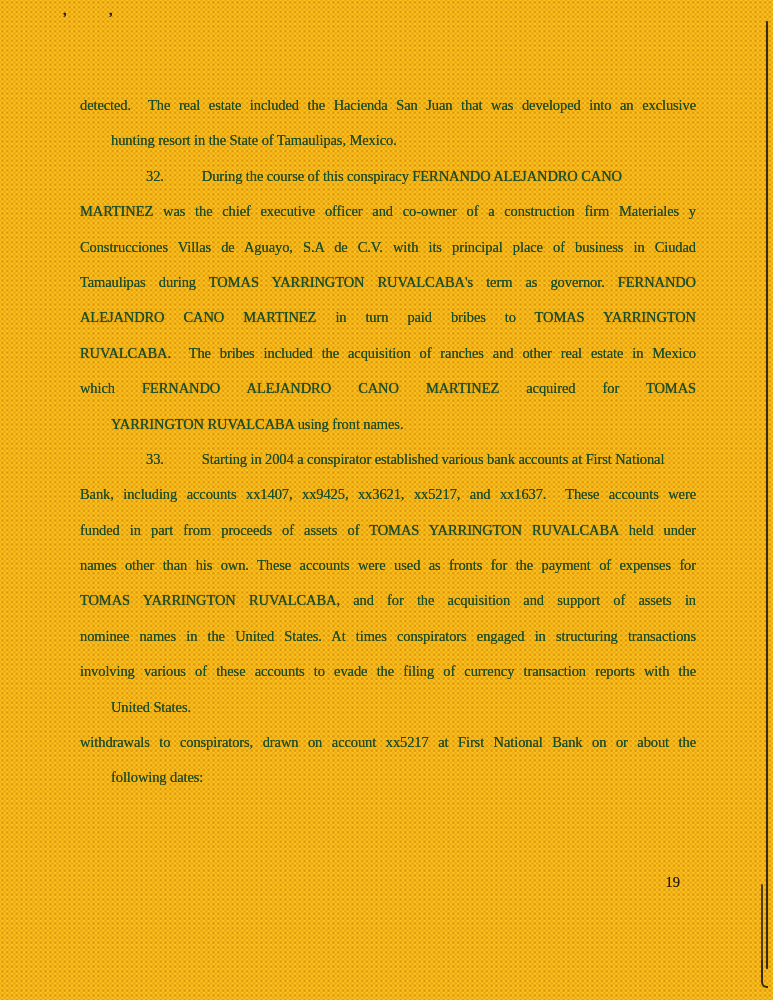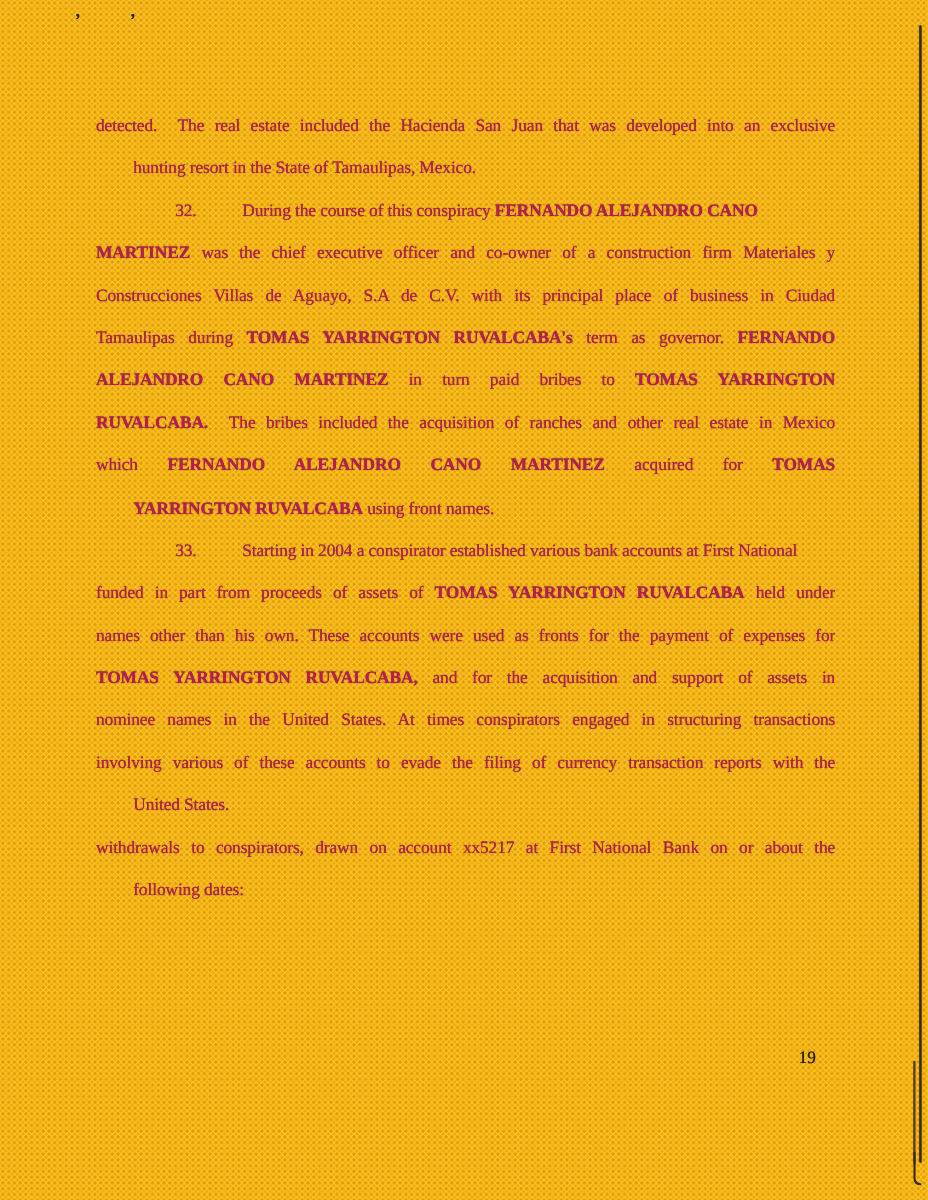--- a/index.html
+++ b/index.html
@@ -9,28 +9,28 @@
     background-image:
       radial-gradient(circle, #e2980f 1.1px, rgba(226,152,15,0) 1.7px),
       radial-gradient(circle, #eaa714 1.0px, rgba(234,167,20,0) 1.6px);
     background-size:4.8px 4.8px, 4.8px 4.8px;
     background-position:0 0, 2.4px 2.4px;
     font-family:"Liberation Serif","DejaVu Serif",serif;
   }
   .scan-page{position:absolute;inset:0;}
   #text-block{
     position:absolute;left:80px;top:88px;width:616px;
-    color:#be185d;font-size:14.5px;letter-spacing:-0.1px;
+    color:#14532d;font-size:14.5px;letter-spacing:-0.1px;
     text-shadow:0 0 0.6px rgba(38,27,8,0.75);
   }
   .line{height:35.4px;line-height:35.4px;overflow:hidden;white-space:normal;}
   .line.justify{text-align:justify;text-align-last:justify;-moz-text-align-last:justify;}
   .line.left{text-align:left;text-align-last:left;margin-left:31px;}
   .line.indent{padding-left:35px;}
-  .bold{font-weight:700;text-shadow:0 0 0.8px rgba(38,27,8,0.85);}
+  .bold{font-weight:400;text-shadow:0 0 0.8px rgba(38,27,8,0.85);}
   .tab{display:inline-block;width:38px;}
   .page-number{
     position:absolute;left:64px;top:874px;width:616px;text-align:right;
     color:#261b08;font-size:14.5px;text-shadow:0 0 0.6px rgba(38,27,8,0.75);
   }
   .stray-mark{
     position:absolute;color:#2a1c08;font-size:14px;font-weight:700;
     transform:rotate(-8deg);text-shadow:0 0 0.5px rgba(42,28,8,0.8);
   }
   .stray-mark.m1{left:63px;top:10px;}
@@ -62,20 +62,21 @@
       <div class="line left"><span>hunting resort in the State of Tamaulipas, Mexico.</span></div>
       <div class="line left indent"><span>32.</span><span class="tab"></span><span>During the course of this conspiracy </span><span class="bold">FERNANDO ALEJANDRO CANO</span></div>
       <div class="line justify"><span class="bold">MARTINEZ</span><span> was the chief executive officer and co-owner of a construction firm Materiales y</span></div>
       <div class="line justify"><span>Construcciones Villas de Aguayo, S.A de C.V. with its principal place of business in Ciudad</span></div>
       <div class="line justify"><span>Tamaulipas during </span><span class="bold">TOMAS YARRINGTON RUVALCABA's</span><span> term as governor. </span><span class="bold">FERNANDO</span></div>
       <div class="line justify"><span class="bold">ALEJANDRO CANO MARTINEZ</span><span> in turn paid bribes to </span><span class="bold">TOMAS YARRINGTON</span></div>
       <div class="line justify"><span class="bold">RUVALCABA.</span><span>&nbsp; The bribes included the acquisition of ranches and other real estate in Mexico</span></div>
       <div class="line justify"><span>which </span><span class="bold">FERNANDO ALEJANDRO CANO MARTINEZ</span><span> acquired for </span><span class="bold">TOMAS</span></div>
       <div class="line left"><span class="bold">YARRINGTON RUVALCABA</span><span> using front names.</span></div>
       <div class="line left indent"><span>33.</span><span class="tab"></span><span>Starting in 2004 a conspirator established various bank accounts at First National</span></div>
+      <div class="line justify"><span>Bank, including accounts xx1407, xx9425, xx3621, xx5217, and xx1637.&nbsp; These accounts were</span></div>
       <div class="line justify"><span>funded in part from proceeds of assets of </span><span class="bold">TOMAS YARRINGTON RUVALCABA</span><span> held under</span></div>
       <div class="line justify"><span>names other than his own. These accounts were used as fronts for the payment of expenses for</span></div>
       <div class="line justify"><span class="bold">TOMAS YARRINGTON RUVALCABA,</span><span> and for the acquisition and support of assets in</span></div>
       <div class="line justify"><span>nominee names in the United States. At times conspirators engaged in structuring transactions</span></div>
       <div class="line justify"><span>involving various of these accounts to evade the filing of currency transaction reports with the</span></div>
       <div class="line left"><span>United States.</span></div>
       <div class="line justify"><span>withdrawals to conspirators, drawn on account xx5217 at First National Bank on or about the</span></div>
       <div class="line left"><span>following dates:</span></div>
     </div>
 

